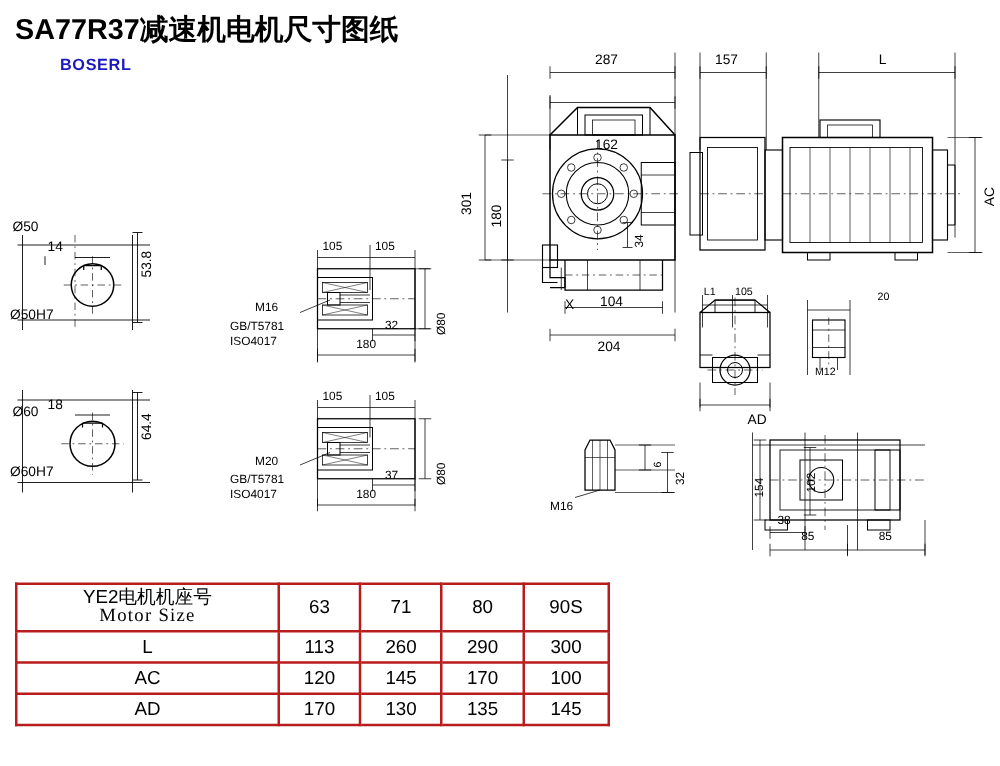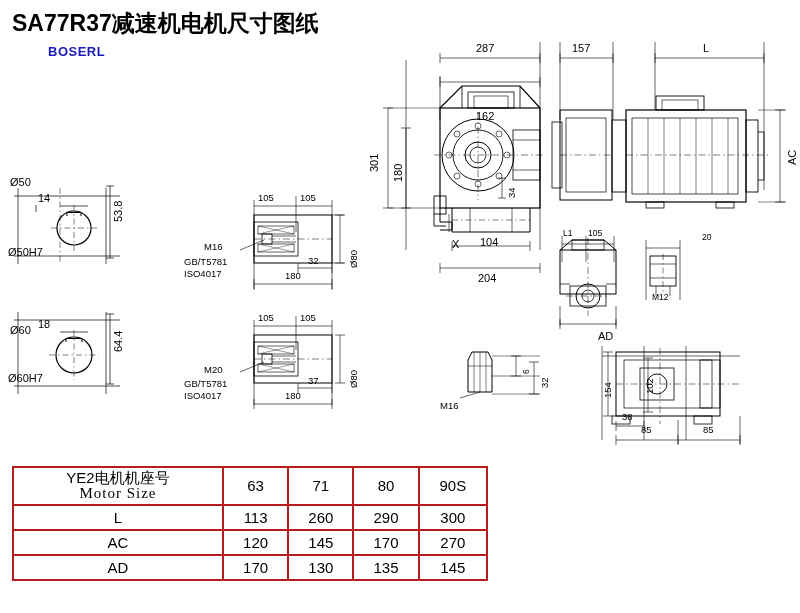--- a/index.html
+++ b/index.html
@@ -497,21 +497,21 @@
         <td>113</td>
         <td>260</td>
         <td>290</td>
         <td>300</td>
       </tr>
       <tr>
         <td class="rowhead">AC</td>
         <td>120</td>
         <td>145</td>
         <td>170</td>
-        <td>270</td>
+        <td>100</td>
       </tr>
       <tr>
         <td class="rowhead">AD</td>
         <td>170</td>
         <td>130</td>
         <td>135</td>
         <td>145</td>
       </tr>
     </tbody>
   </table>

